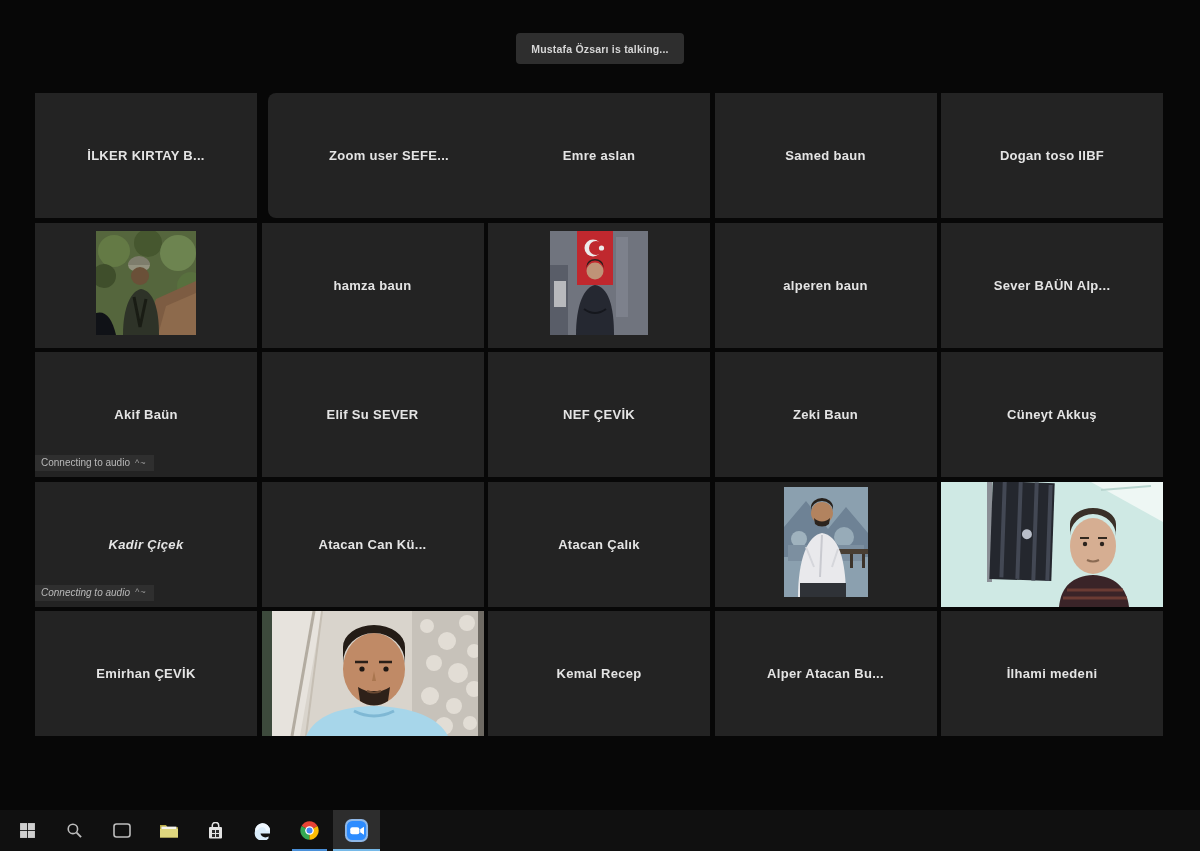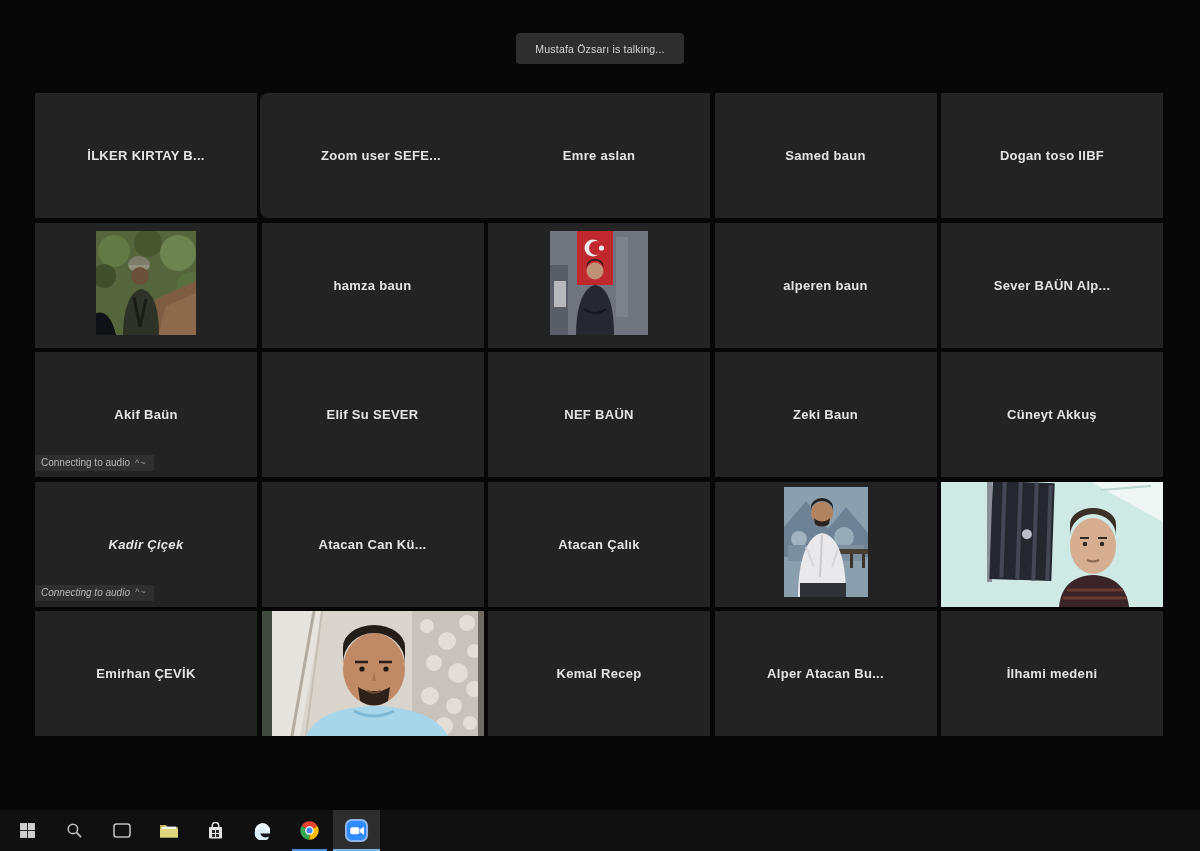--- a/index.html
+++ b/index.html
@@ -20,21 +20,21 @@
     display:flex;align-items:center;justify-content:center;flex:0 0 auto;}
   .titlebar .appicon svg{width:10px;height:8px;display:block;}
   .titlebar .wtitle{font-size:11px;color:#3a3a3a;}
   
   .stage{position:absolute;left:0;top:22px;width:1200px;height:788px;background:#070707;}
   .toast{
     position:absolute;left:50%;transform:translateX(-50%);top:11px;
     background:#2e2e2e;border-radius:4px;height:31px;min-width:168px;
     display:flex;align-items:center;justify-content:center;padding:0 14px;box-sizing:border-box;
   }
-  .toast span{color:#d6d6d6;font-size:10.5px;font-weight:normal;letter-spacing:.2px;}
+  .toast span{color:#d6d6d6;font-size:10.5px;font-weight:bold;letter-spacing:.2px;}
   
   .tile{
     position:absolute;background:#232323;
     display:flex;align-items:center;justify-content:center;overflow:hidden;
   }
   .pname{color:#e4e4e4;font-weight:bold;font-size:13px;letter-spacing:.3px;text-align:center;}
   .avatar{display:block;}
   .videofill{position:absolute;inset:0;}
   .videofill svg{width:100%;height:100%;display:block;}
   .status{
@@ -73,21 +73,21 @@
 </div>
 
 <div class="stage">
   <div class="toast">
     <span>Mustafa Özsarı is talking...</span>
   </div>
   <div id="grid">
       <div class="tile" style="left: 35px; top: 71px; width: 222px; height: 125px;">
         <span class="pname">İLKER KIRTAY B...</span>
       </div>
-      <div class="tile" style="left: 260px; top: 71px; width: 242px; height: 125px; border-radius: 8px;">
+      <div class="tile" style="left: 268px; top: 71px; width: 242px; height: 125px; border-radius: 8px;">
         <span class="pname">Zoom user SEFE...</span>
       </div>
       <div class="tile" style="left: 488px; top: 71px; width: 222px; height: 125px;">
         <span class="pname">Emre aslan</span>
       </div>
       <div class="tile" style="left: 714.5px; top: 71px; width: 222px; height: 125px;">
         <span class="pname">Samed baun</span>
       </div>
       <div class="tile" style="left: 941px; top: 71px; width: 222px; height: 125px;">
         <span class="pname">Dogan toso IIBF</span>
@@ -139,21 +139,21 @@
         <span class="pname">Akif Baün</span>
         <div class="status">
           <span class="stxt">Connecting to audio</span>
           <span class="sspin">^~</span>
         </div>
       </div>
       <div class="tile" style="left: 261.5px; top: 330px; width: 222px; height: 125px;">
         <span class="pname">Elif Su SEVER</span>
       </div>
       <div class="tile" style="left: 488px; top: 330px; width: 222px; height: 125px;">
-        <span class="pname">NEF BAÜN</span>
+        <span class="pname">NEF ÇEVİK</span>
       </div>
       <div class="tile" style="left: 714.5px; top: 330px; width: 222px; height: 125px;">
         <span class="pname">Zeki  Baun</span>
       </div>
       <div class="tile" style="left: 941px; top: 330px; width: 222px; height: 125px;">
         <span class="pname">Cüneyt Akkuş</span>
       </div>
       <div class="tile" style="left: 35px; top: 459.5px; width: 222px; height: 125px; font-style: italic;">
         <span class="pname">Kadir Çiçek</span>
         <div class="status">

